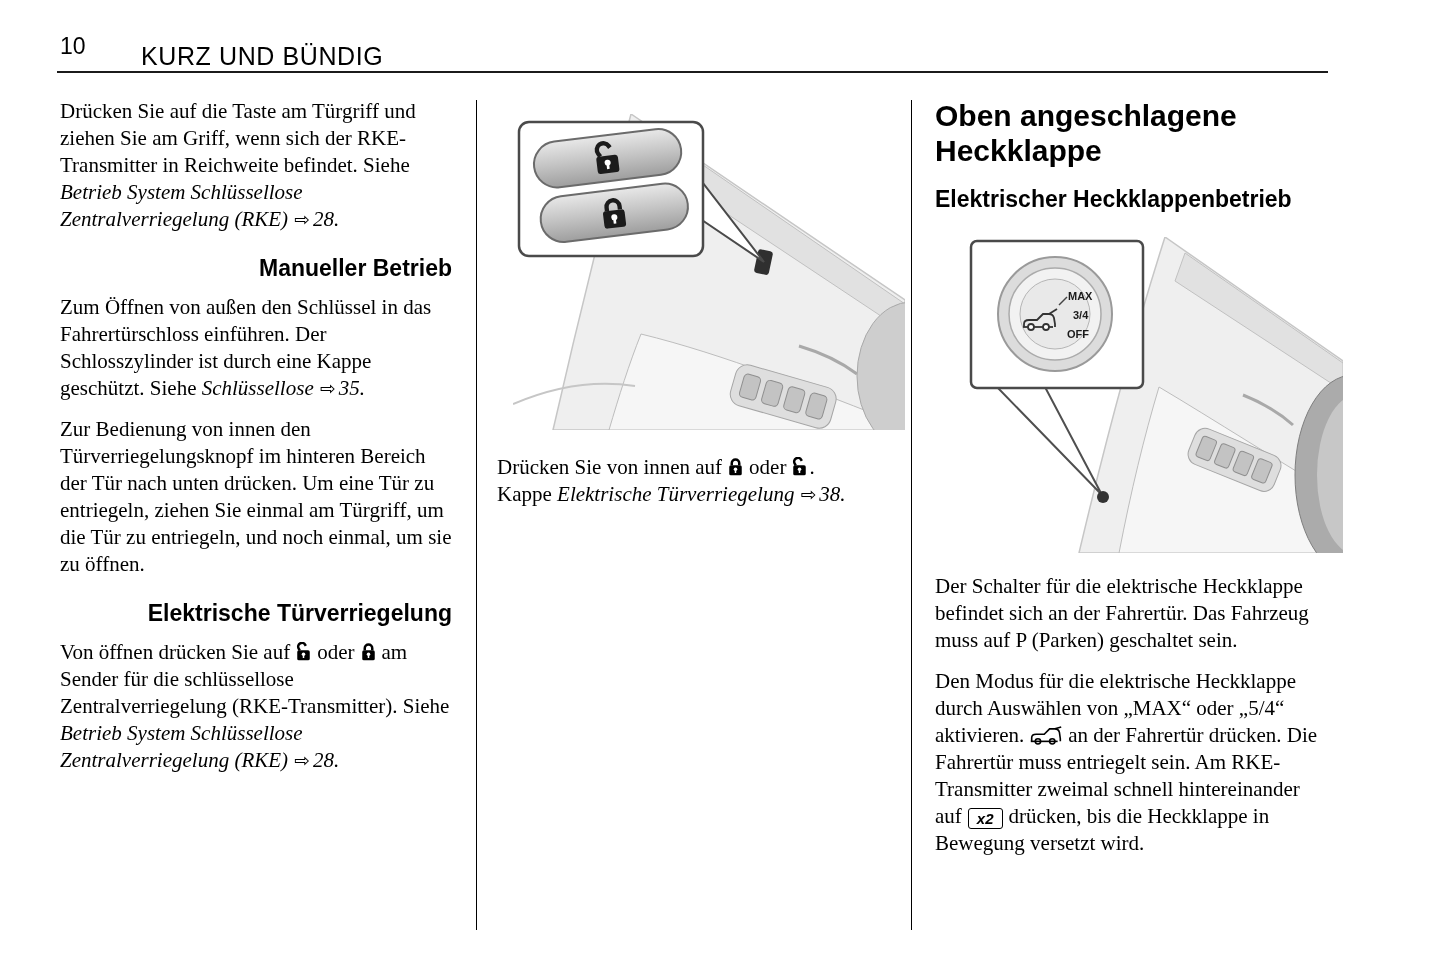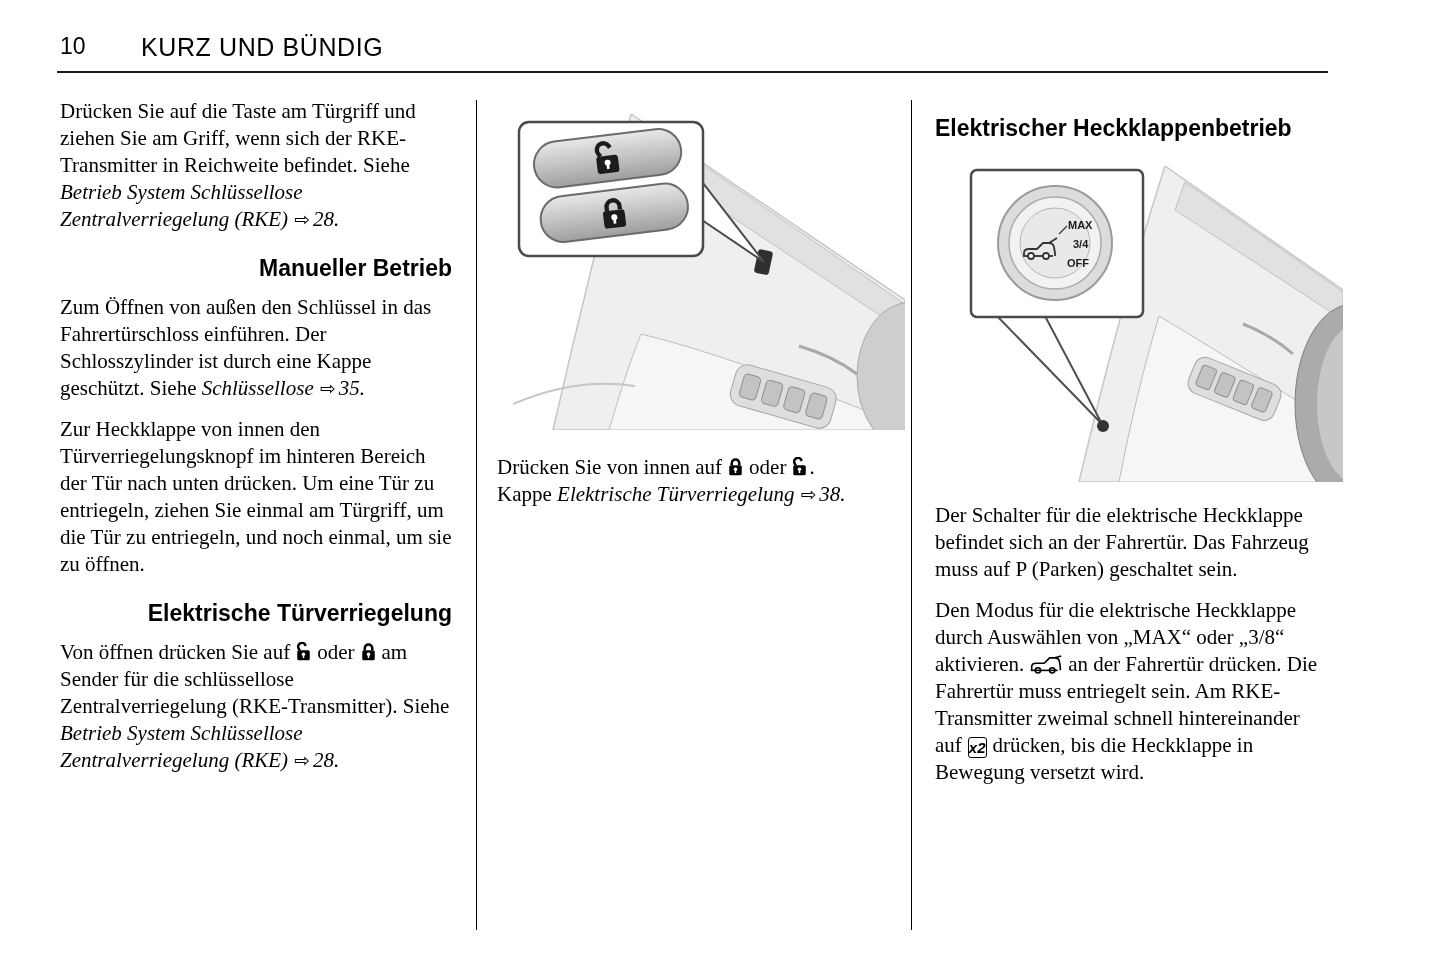--- a/index.html
+++ b/index.html
@@ -4,21 +4,21 @@
 <style>
   * { box-sizing: border-box; }
   html, body { margin: 0; padding: 0; }
   body {
     width: 1445px; height: 965px;
     background: #ffffff; color: #000;
     font-family: "Liberation Serif", serif;
     position: relative; overflow: hidden;
   }
   .hdr-num  { position: absolute; left: 60px;  top: 33px; font-family: "Liberation Sans", sans-serif; font-size: 23px; }
-  .hdr-title{ position: absolute; left: 141px; top: 33px; font-family: "Liberation Sans", sans-serif; font-size: 25px; letter-spacing: .6px; }
+  .hdr-title{ position: absolute; left: 141px; top: 42px; font-family: "Liberation Sans", sans-serif; font-size: 25px; letter-spacing: .6px; }
   .hdr-rule { position: absolute; left: 57px;  top: 71px; width: 1271px; height: 2px; background: #1b1b1b; }
 
   .vrule { position: absolute; top: 100px; width: 1px; height: 830px; background: #000; }
   #vrule1 { left: 476px; }
   #vrule2 { left: 911px; }
 
   .col { position: absolute; top: 98px; font-size: 21px; line-height: 27px; }
   #col1 { left: 60px;  width: 392px; }
   #col2 { left: 497px; width: 394px; }
   #col3 { left: 935px; width: 392px; }
@@ -28,21 +28,21 @@
   .h-sub  { font-family: "Liberation Sans", sans-serif; font-weight: 700; font-size: 23px; line-height: 27px; margin: 17px 0 24px; }
   .h-col  { font-family: "Liberation Sans", sans-serif; font-weight: 700; font-size: 23px; line-height: 27px; margin: 22px 0 12px; text-align: right; }
 
   .ref { font-style: italic; }
   .arrow { font-family: "DejaVu Sans", sans-serif; font-size: 19px; margin: 0 3px 0 6px; }
 
   .icon { display: inline-block; vertical-align: -3px; margin: 0 5px; }
   .icon.no-mr { margin-right: 1px; }
   .icon-wide { vertical-align: -4px; }
 
-  .x2box { display: inline-block; border: 1.6px solid #000; border-radius: 3px; padding: 0 0;
+  .x2box { display: inline-block; border: 1.6px solid #000; border-radius: 3px; padding: 0 8px;
            font-family: "Liberation Sans", sans-serif; font-style: italic; font-weight: 700;
            font-size: 15px; line-height: 19px; vertical-align: -1px; margin: 0 6px; }
 
   figure { margin: 16px; }
   .fig { width: 392px; height: 316px; display: block; }
   .caption { margin-top: 24px; }
   .after-fig { margin-top: 20px; }
 
   .klabel { font-family: "Liberation Sans", sans-serif; font-weight: 700; font-size: 11px; fill: #1b1b1b; }
 </style>
@@ -56,21 +56,21 @@
 <div class="vrule" id="vrule1"></div>
 <div class="vrule" id="vrule2"></div>
 
 <div class="col" id="col1">
   <p><span>Drücken Sie auf die Taste am Türgriff und ziehen Sie am Griff, wenn sich der RKE-Transmitter in Reichweite befindet. Siehe </span><i class="ref">Betrieb System Schlüssellose Zentralverriegelung (RKE)</i><span class="arrow">⇨</span><i class="ref">28.</i></p>
 
   <div class="h-col">Manueller Betrieb</div>
 
   <p><span>Zum Öffnen von außen den Schlüssel in das Fahrertürschloss einführen. Der Schlosszylinder ist durch eine Kappe geschützt. Siehe </span><i class="ref">Schlüssellose</i><span class="arrow">⇨</span><i class="ref">35.</i></p>
 
-  <p>Zur Heckklappe von innen den Türverriegelungsknopf im hinteren Bereich der Tür nach unten drücken. Um eine Tür zu entriegeln, ziehen Sie einmal am Türgriff, um die Tür zu entriegeln, und noch einmal, um sie zu öffnen.</p>
+  <p>Zur Bedienung von innen den Türverriegelungsknopf im hinteren Bereich der Tür nach unten drücken. Um eine Tür zu entriegeln, ziehen Sie einmal am Türgriff, um die Tür zu entriegeln, und noch einmal, um sie zu öffnen.</p>
 
   <div class="h-col">Elektrische Türverriegelung</div>
 
   <p><span>Von öffnen drücken Sie auf</span><svg class="icon" viewBox="0 0 20 24" width="17" height="20">
         <path d="M5.5 10 V7.5 a4.5 4.5 0 0 1 9 0 V9" fill="none" stroke="#000" stroke-width="3" transform="rotate(-30 5.5 10)"></path>
         <rect x="2.5" y="10" width="15" height="12" rx="2" fill="#000"></rect>
         <circle cx="10" cy="14.8" r="2.1" fill="#fff"></circle>
         <rect x="9.1" y="15.8" width="1.8" height="3.4" fill="#fff"></rect>
       </svg><span>oder</span><svg class="icon" viewBox="0 0 20 24" width="17" height="20">
         <path d="M5.5 10 V7.5 a4.5 4.5 0 0 1 9 0 V10" fill="none" stroke="#000" stroke-width="3"></path>
@@ -139,20 +139,21 @@
         <rect x="9.1" y="15.8" width="1.8" height="3.4" fill="#fff"></rect>
       </svg><span>oder</span><svg class="icon no-mr" viewBox="0 0 20 24" width="17" height="20">
         <path d="M5.5 10 V7.5 a4.5 4.5 0 0 1 9 0 V9" fill="none" stroke="#000" stroke-width="3" transform="rotate(-30 5.5 10)"></path>
         <rect x="2.5" y="10" width="15" height="12" rx="2" fill="#000"></rect>
         <circle cx="10" cy="14.8" r="2.1" fill="#fff"></circle>
         <rect x="9.1" y="15.8" width="1.8" height="3.4" fill="#fff"></rect>
       </svg><span>.</span><br><span>Kappe </span><i class="ref">Elektrische Türverriegelung</i><span class="arrow">⇨</span><i class="ref">38.</i></p>
 </div>
 
 <div class="col" id="col3">
+  <div class="h-main">Oben angeschlagene Heckklappe</div>
   <div class="h-sub">Elektrischer Heckklappenbetrieb</div>
 
   <figure>
     <svg class="fig" viewBox="0 0 392 316">
       <rect width="392" height="316" fill="#fff"></rect>
       <path d="M214,0 L392,124 L392,316 L128,316 C154,206 182,100 214,0 Z" fill="#efefef" stroke="#c6c6c6" stroke-width="1.5"></path>
       <path d="M234,16 L392,126 L392,154 L224,44 Z" fill="#e1e1e1" stroke="#c0c0c0"></path>
       <path d="M208,150 C262,182 330,226 392,262 L392,316 L168,316 C180,254 193,200 208,150 Z" fill="#f6f6f6" stroke="#bdbdbd"></path>
       <g transform="translate(248,188) rotate(22)">
         <rect width="92" height="38" rx="11" fill="#dedede" stroke="#a6a6a6"></rect>
@@ -181,21 +182,21 @@
           <path d="M26,-13 l8,-5"></path>
           <circle cx="8" cy="0" r="3" fill="#fff"></circle>
           <circle cx="23" cy="0" r="3" fill="#fff"></circle>
         </g>
       </g>
     </svg>
   </figure>
 
   <p class="after-fig">Der Schalter für die elektrische Heckklappe befindet sich an der Fahrertür. Das Fahrzeug muss auf P (Parken) geschaltet sein.</p>
 
-  <p><span>Den Modus für die elektrische Heckklappe durch Auswählen von „MAX“ oder „3/8“ aktivieren.</span><svg class="icon icon-wide" viewBox="0 0 38 22" width="34" height="20">
+  <p><span>Den Modus für die elektrische Heckklappe durch Auswählen von „MAX“ oder „5/4“ aktivieren.</span><svg class="icon icon-wide" viewBox="0 0 38 22" width="34" height="20">
         <g fill="none" stroke="#000" stroke-width="1.8">
           <path d="M2,17 h30"></path>
           <path d="M3,17 v-4 q0,-4 5,-4 h9 l6,-6 h6 q4,0 5,4 l1,7 v3"></path>
           <path d="M29,3 l7,-2"></path>
           <circle cx="10" cy="17" r="3"></circle>
           <circle cx="26" cy="17" r="3"></circle>
         </g>
       </svg><span>an der Fahrertür drücken. Die Fahrertür muss entriegelt sein. Am RKE-Transmitter zweimal schnell hintereinander auf</span><span class="x2box">x2</span><span>drücken, bis die Heckklappe in Bewegung versetzt wird.</span></p>
 </div>
 

